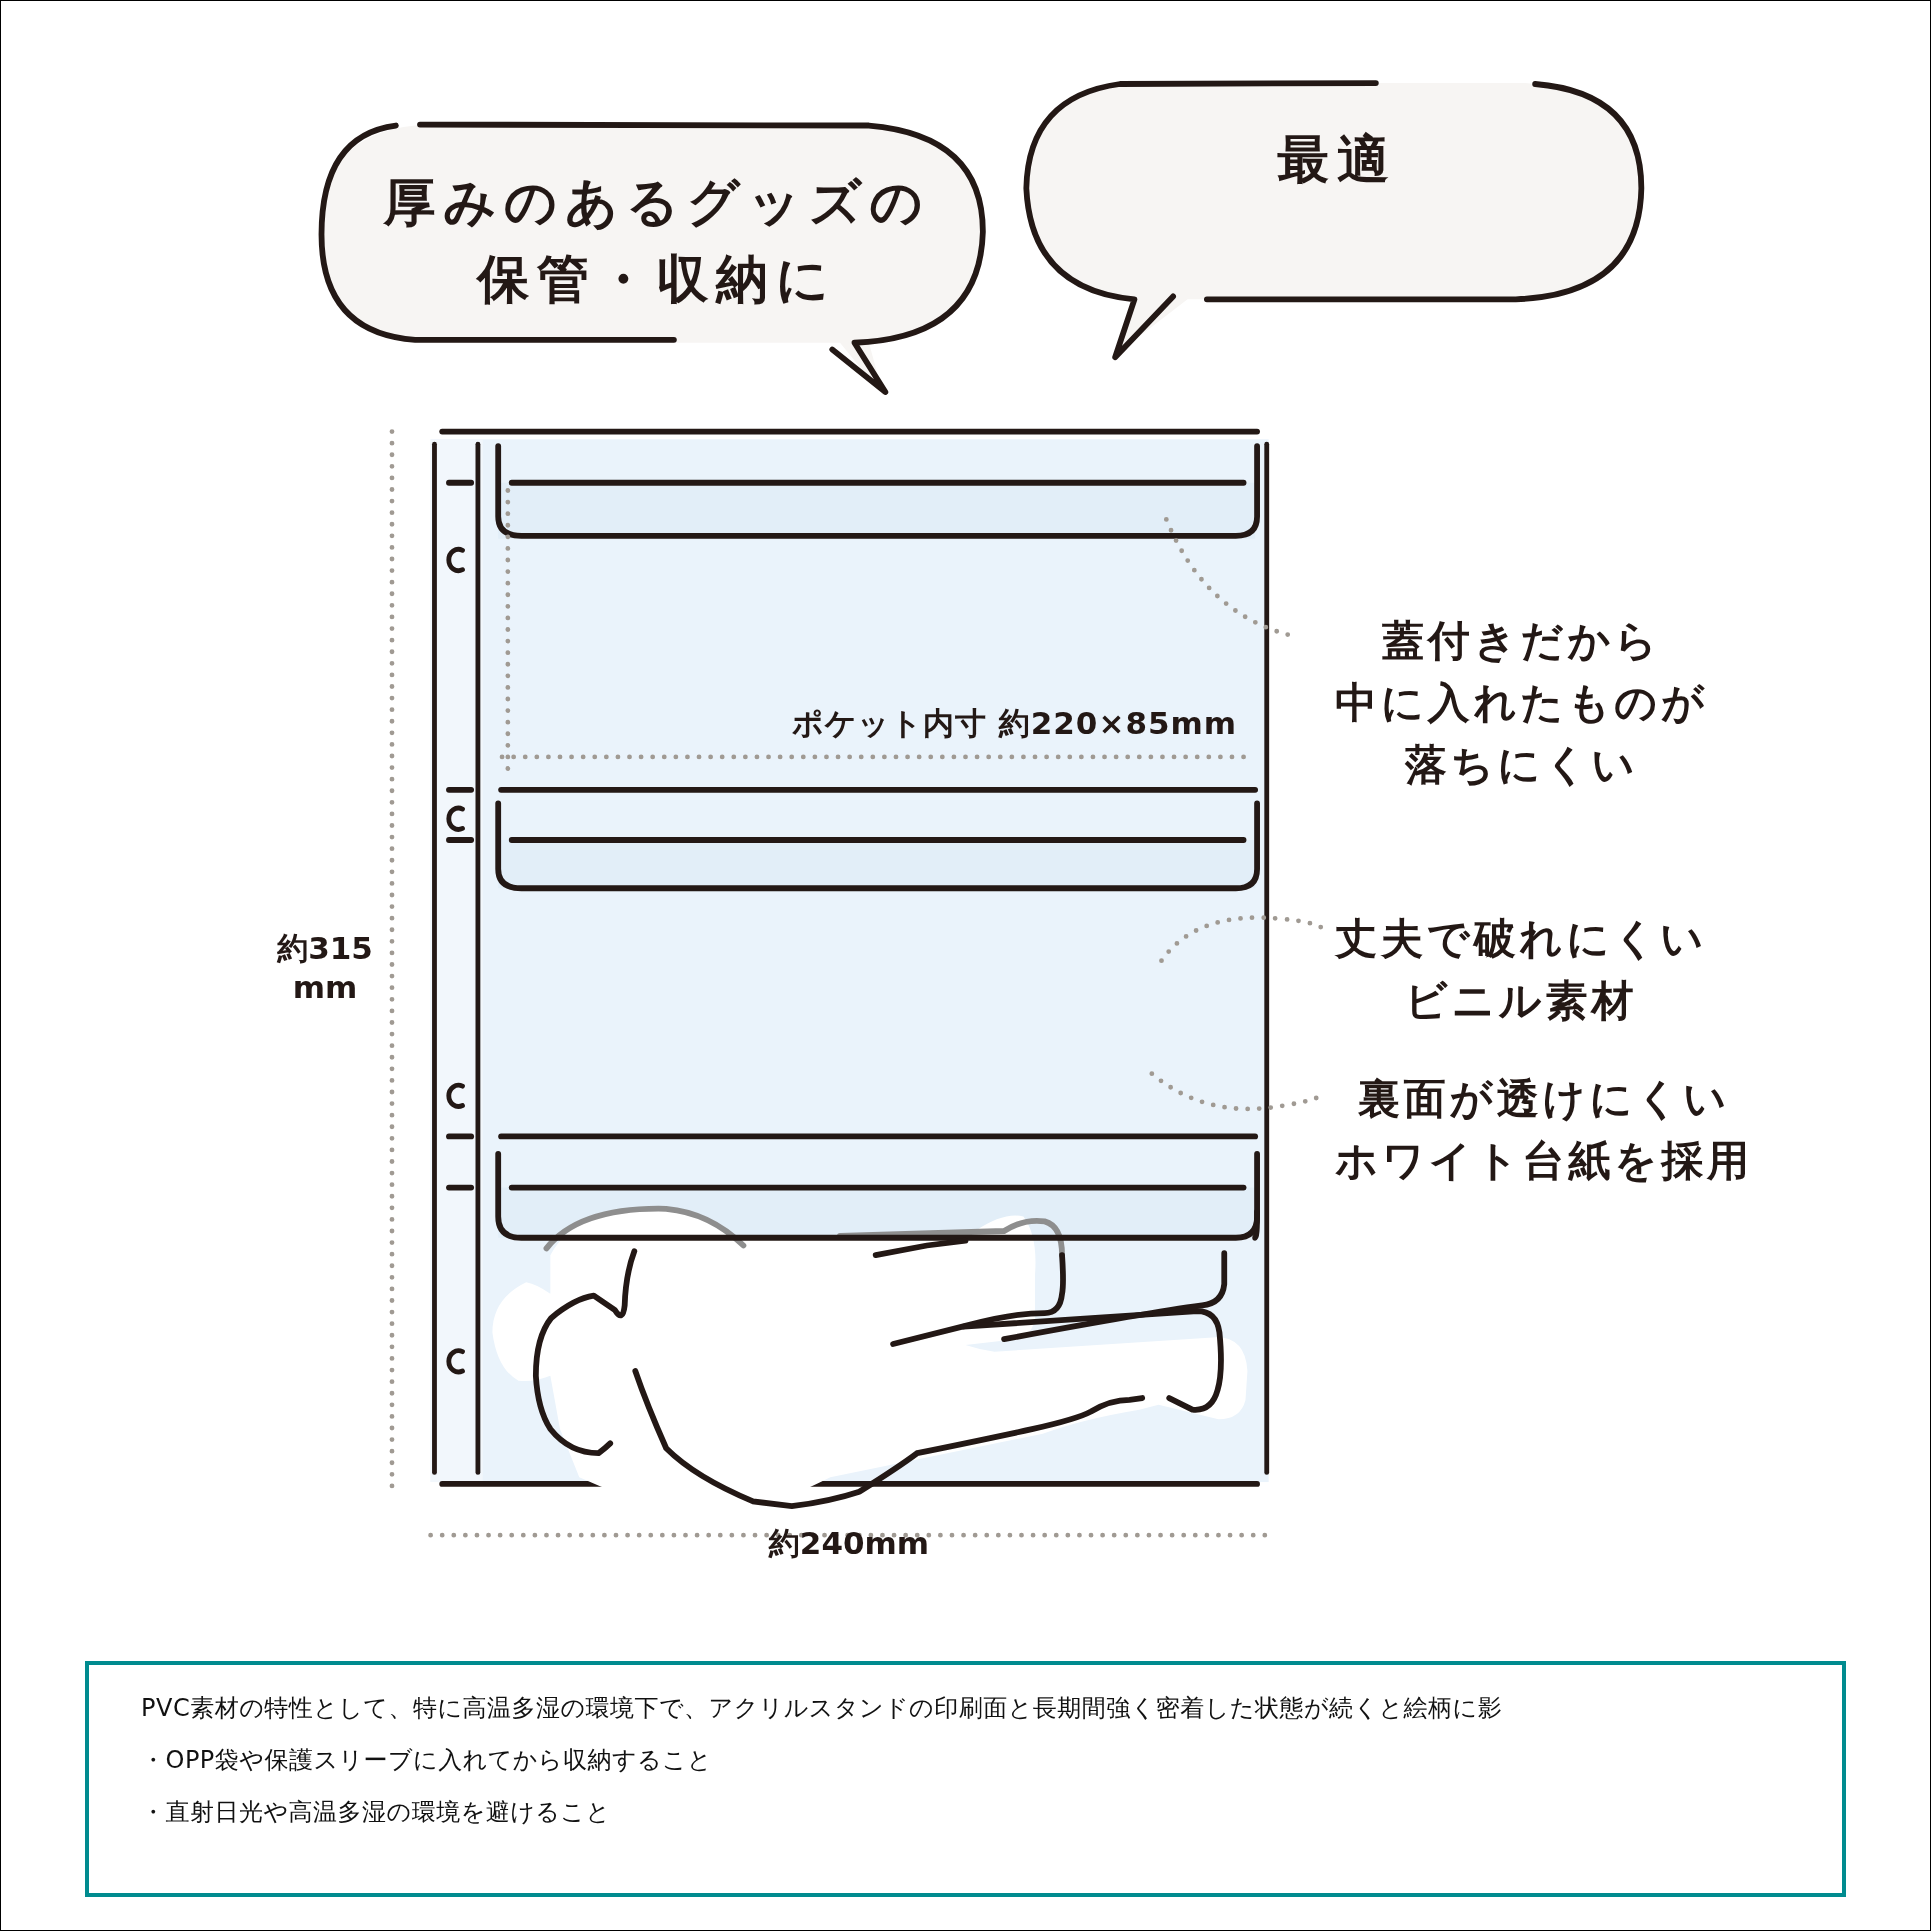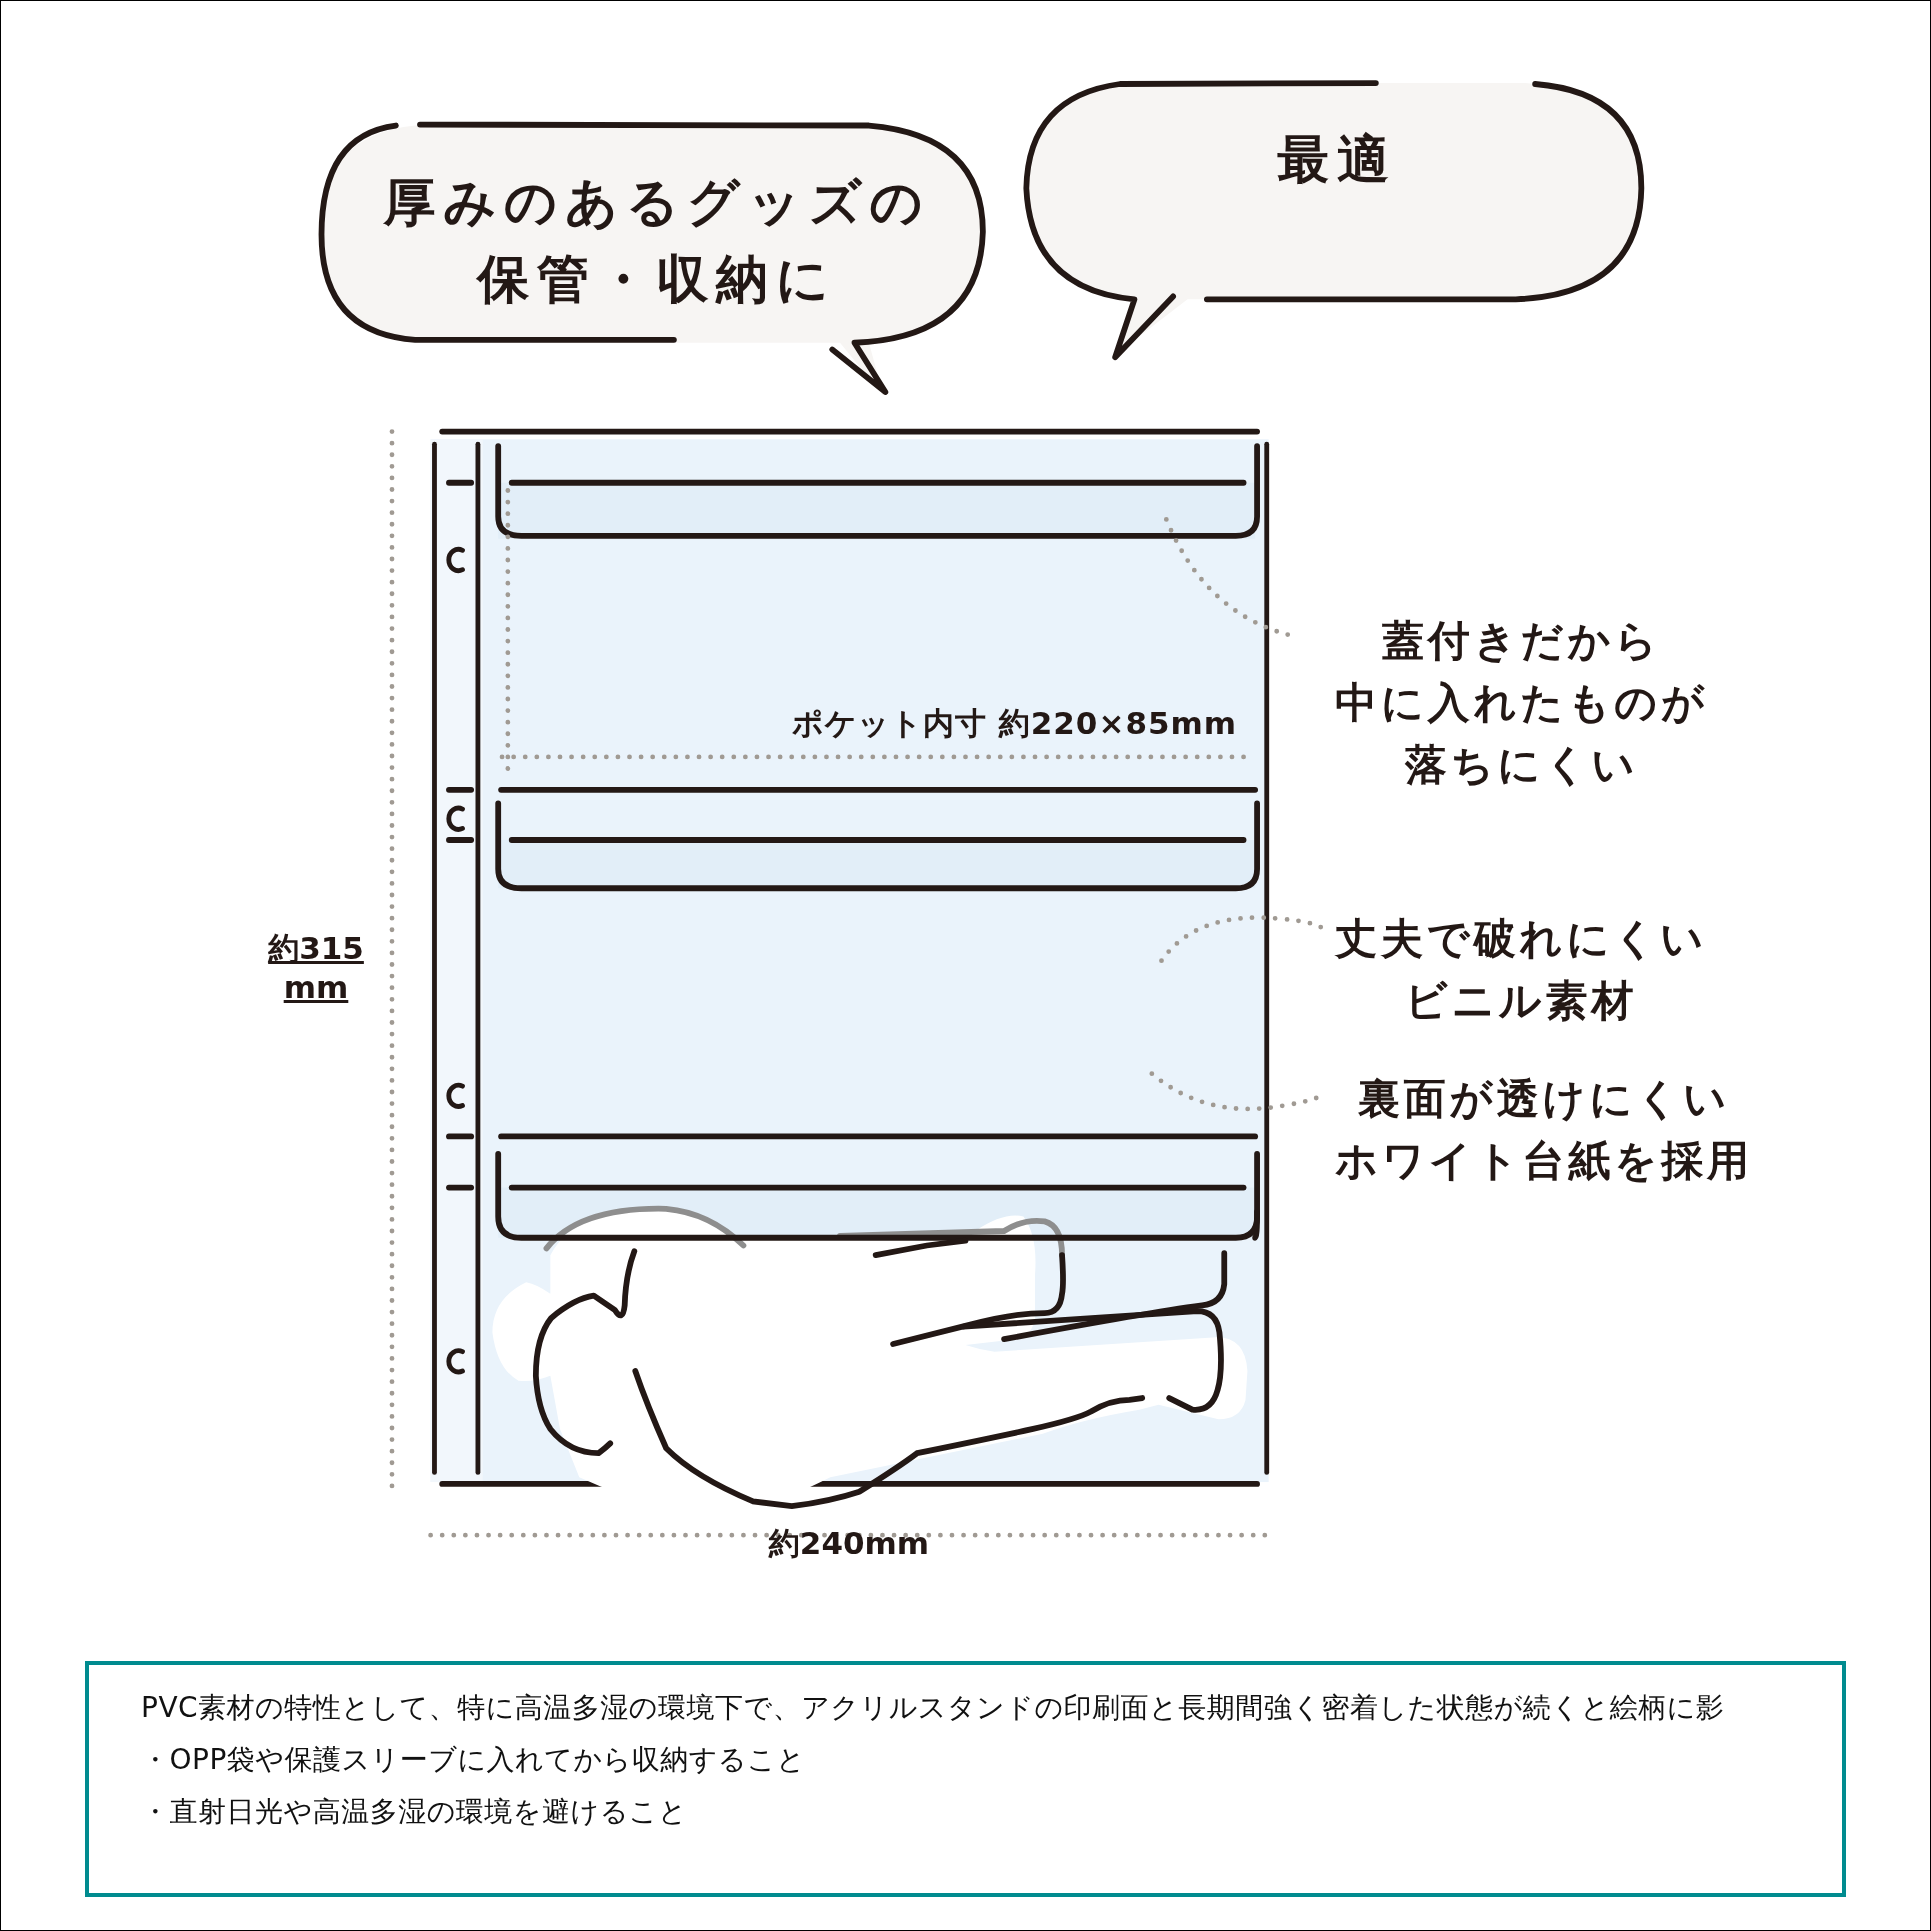--- a/index.html
+++ b/index.html
@@ -30,21 +30,21 @@
     .pocket-label {
       position: absolute; left: 792px; top: 703px; font-size: 31px;
       font-weight: bold; color: #231815; letter-spacing: 1px;
     }
     .notice {
       position: absolute; left: 85px; top: 1661px; width: 1761px; height: 236px;
       box-sizing: border-box; border: 4.8px solid #008b8f; background: #ffffff;
       padding: 17.4px 39px 0 52px;
     }
     .notice p {
-      margin: 0; font-size: 28px; line-height: 52px; color: #111111;
+      margin: 0; font-size: 24px; line-height: 52px; color: #111111;
       letter-spacing: 0.5px; white-space: nowrap;
     }
   </style>
 </head>
 <body>
 
 <svg class="art" width="1931" height="1931" viewBox="0 0 2000 2000">
 
   <g>
     <path d="M 430 130 L 900 130 Q 1020 140 1020 235 Q 1020 345 900 355 L 915 410 L 870 355 L 430 355 Q 330 345 330 243 Q 330 140 430 130 Z" fill="#f7f5f3" stroke="none"></path>
@@ -140,21 +140,21 @@
 <div class="bubble-text" style="left:348px; top:164px; width:618px;">
   <div>厚みのあるグッズの</div>
   <div>保管・収納に</div>
 </div>
 <div class="bubble-text" style="left:1052px; top:121px; width:570px;">
   <div>最適</div>
 </div>
 
 <div class="pocket-label">ポケット内寸 約220×85mm</div>
 
-<div class="dim" style="left:253px; top:929px; width:126px;text-decoration:underline;">
+<div class="dim" style="left:262px; top:929px; width:126px;">
   <div>約315</div>
   <div>mm</div>
 </div>
 
 <div class="dim" style="left:743px; top:1524px; width:212px;">約240mm</div>
 
 <div class="feature" style="left:1335px; top:610px;">
   <span>蓋付きだから</span>
   <span>中に入れたものが</span>
   <span>落ちにくい</span>

